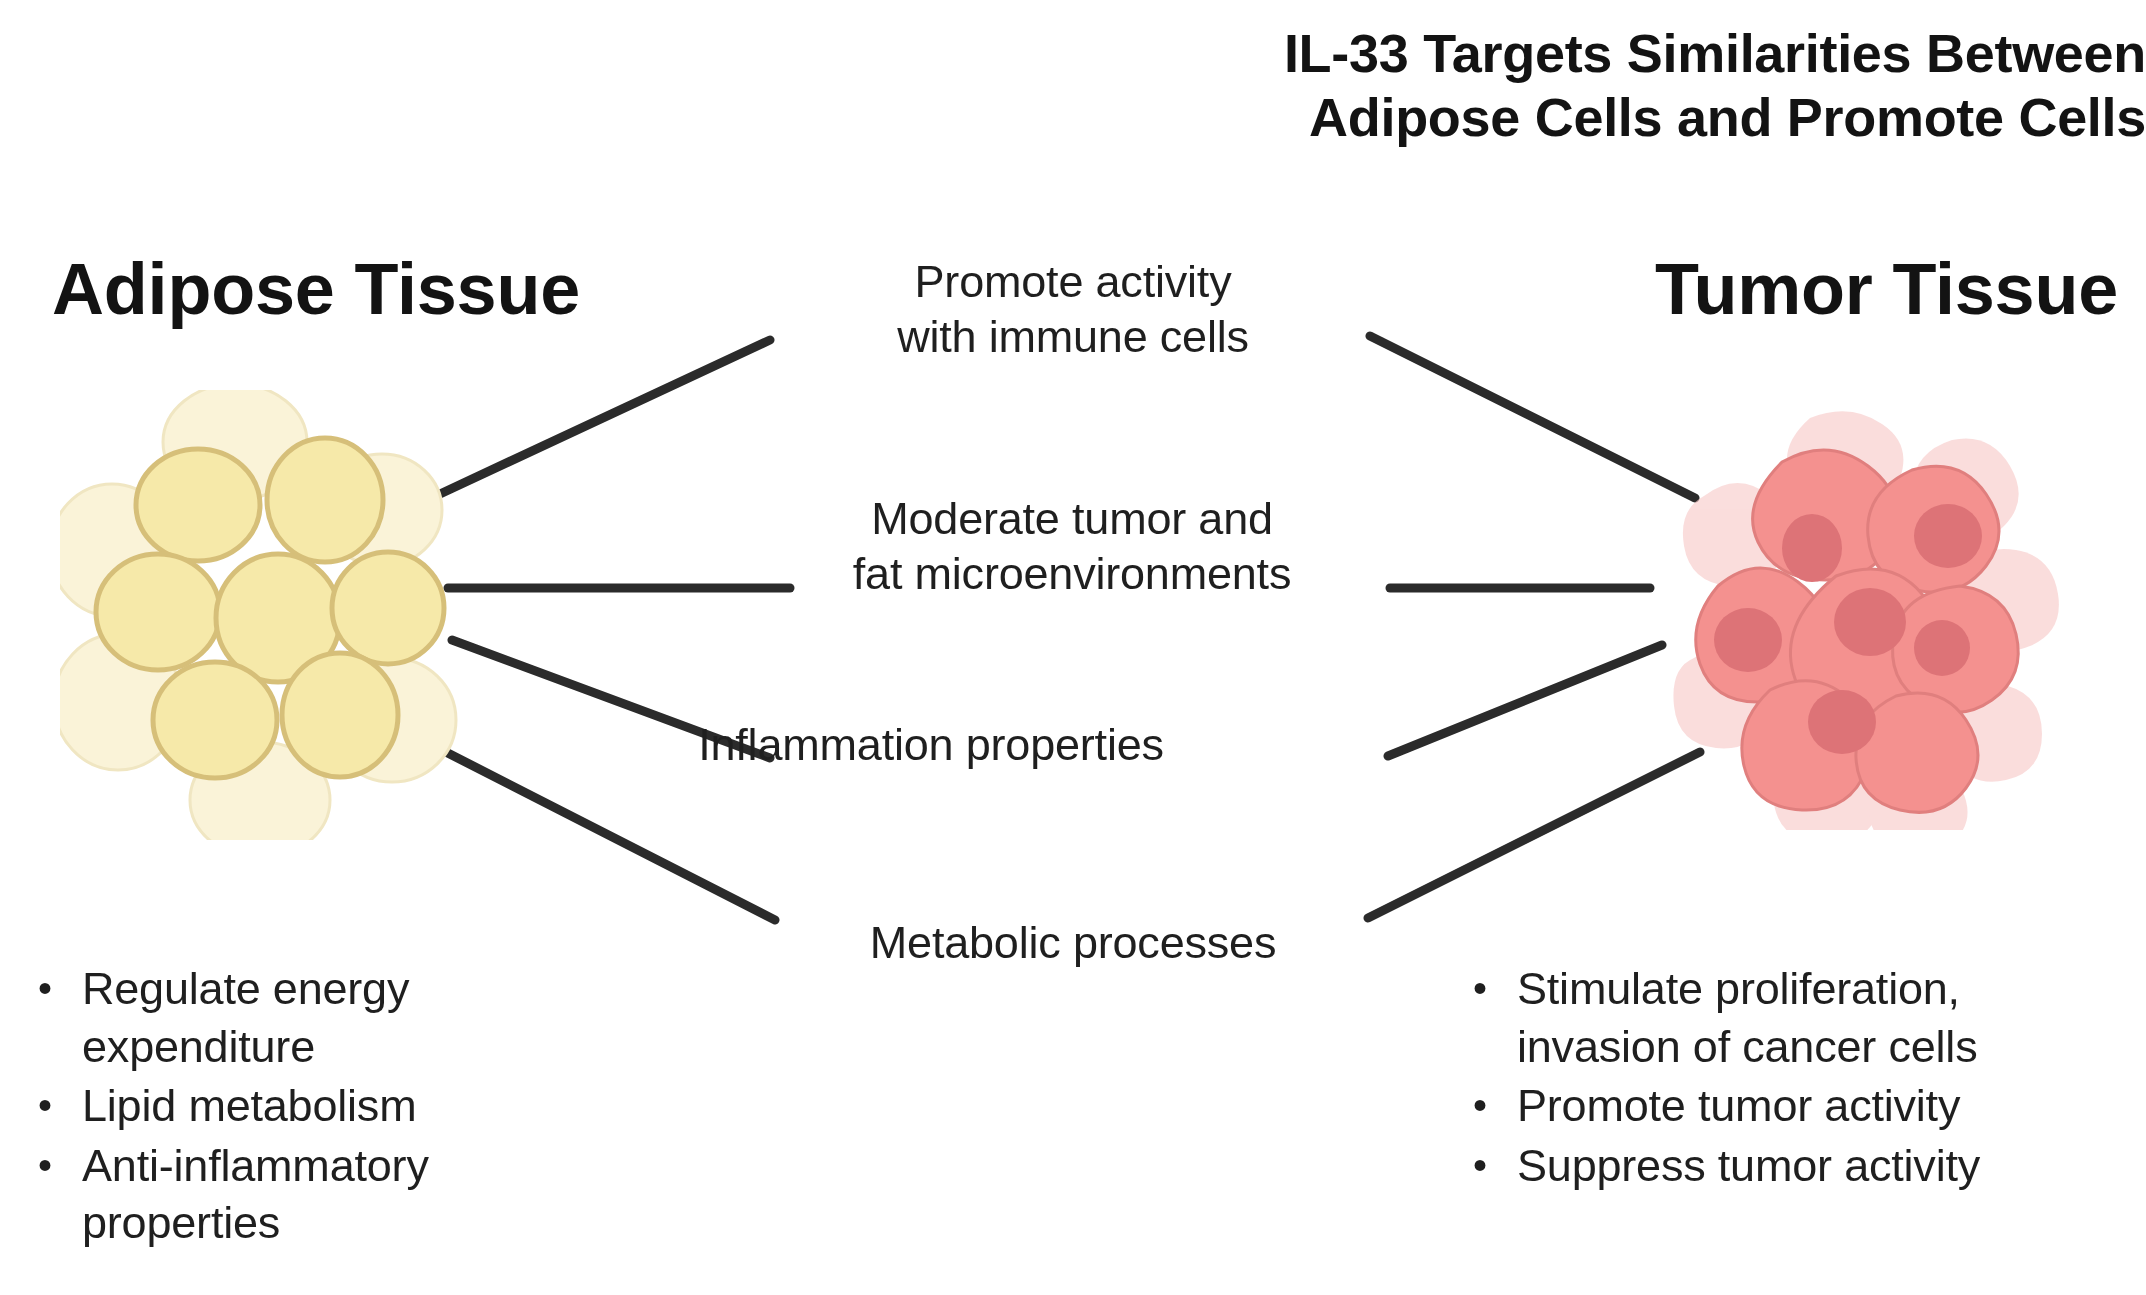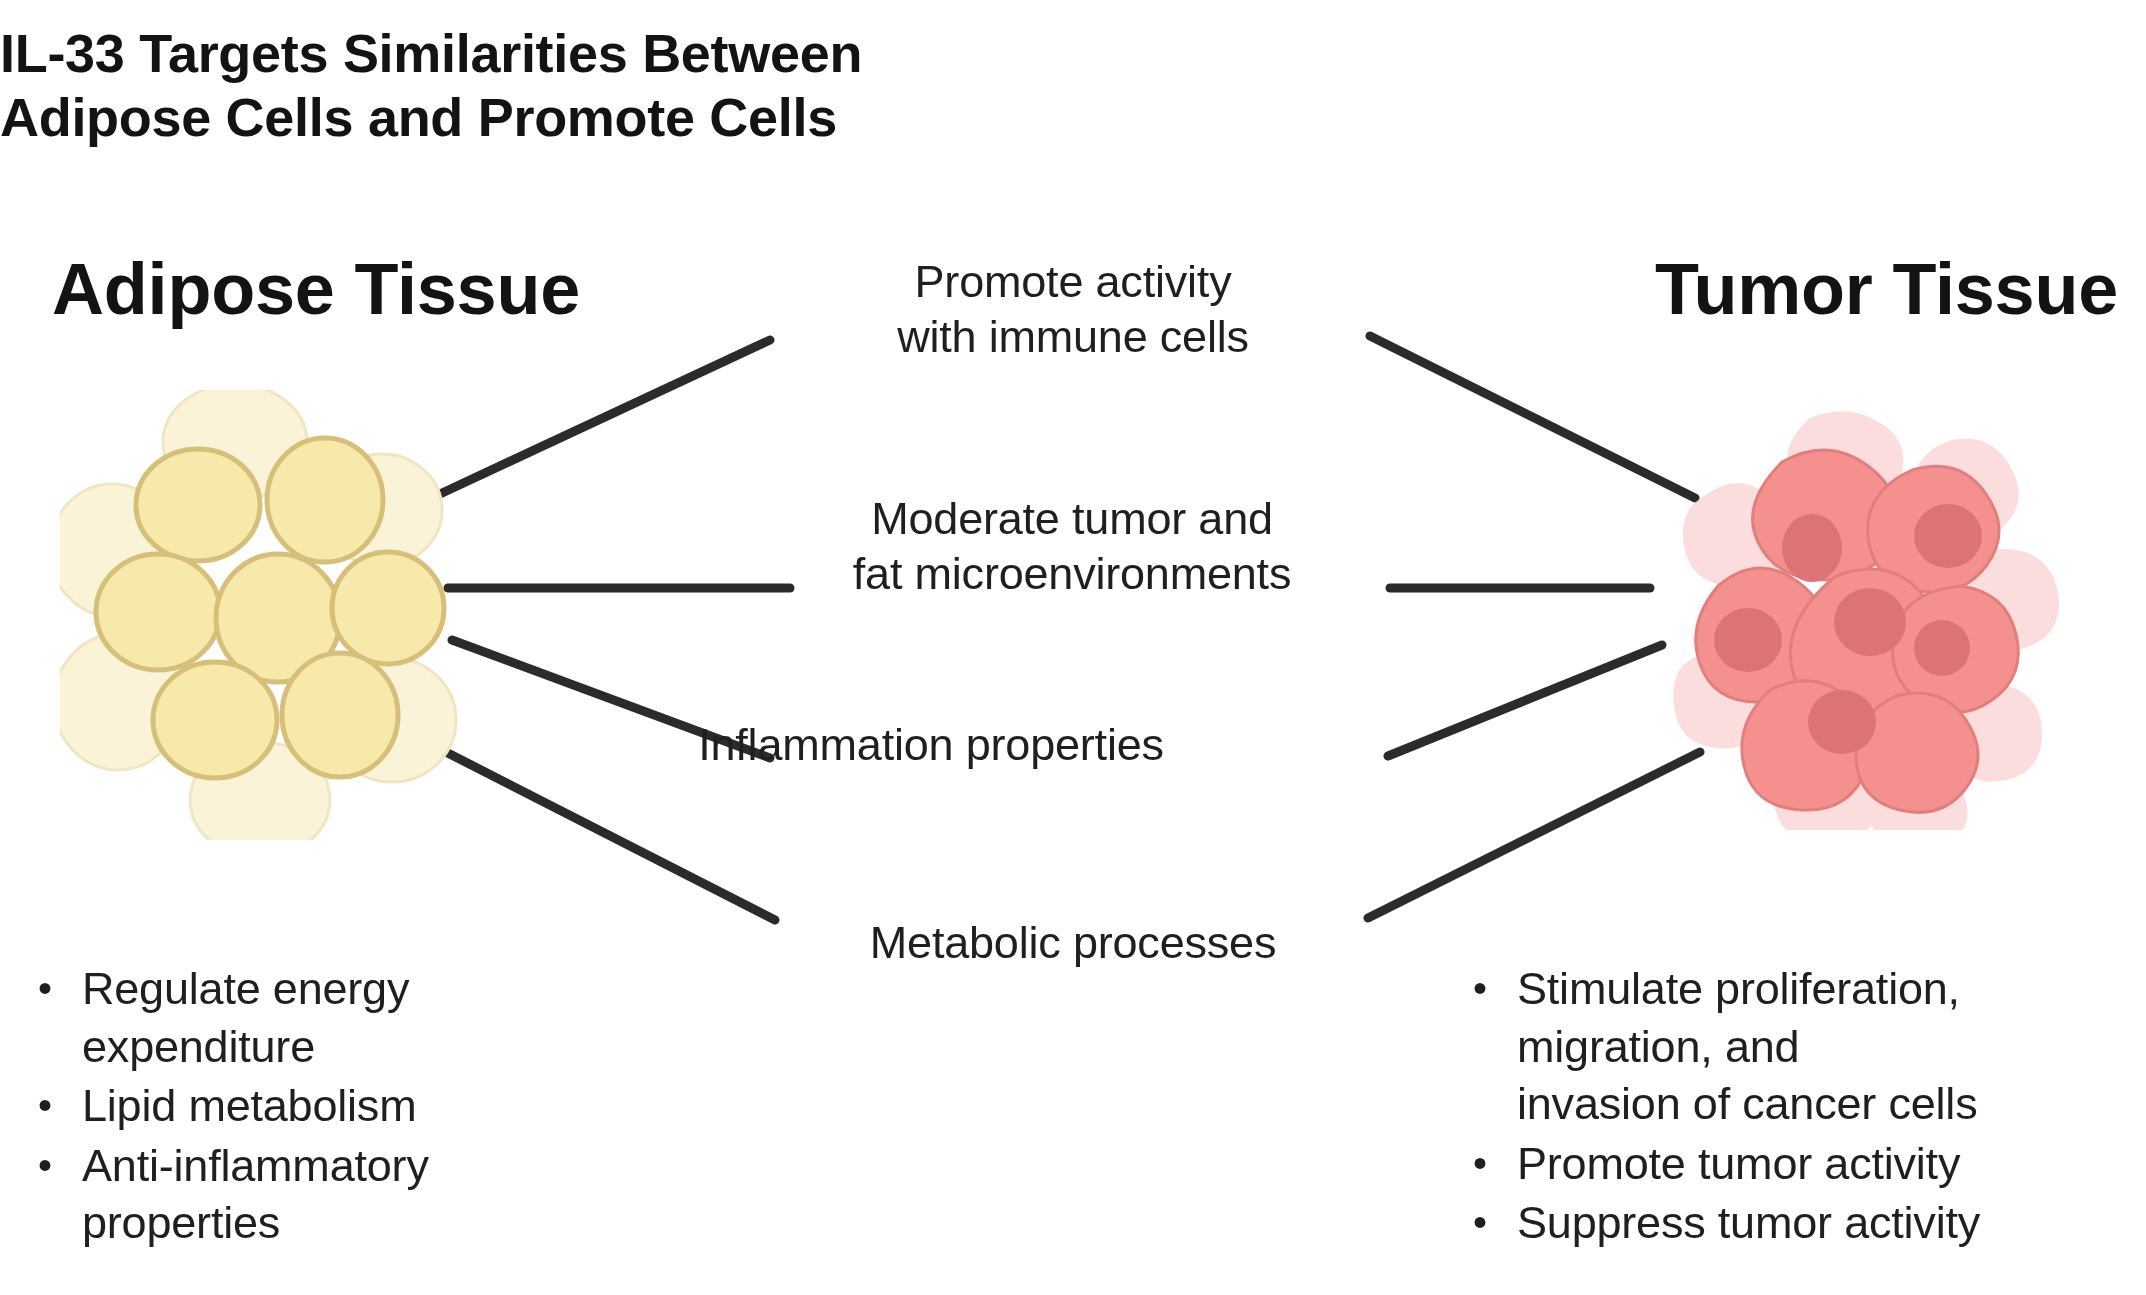--- a/index.html
+++ b/index.html
@@ -15,21 +15,21 @@
     font-family: "Liberation Sans", sans-serif;
     color: #1a1a1a;
   }
 
   
   .title {
     position: absolute;
     top: 22px;
     left: 0;
     width: 2146px;
-    text-align: left;
+    text-align: right;
     font-size: 54px;
     font-weight: bold;
     line-height: 1.18;
     letter-spacing: -0.3px;
     color: #131313;
   }
   .title-line { display: block; }
 
   
   .col-heading {
@@ -219,21 +219,20 @@
       <span class="l">properties</span>
     </span>
   </div>
 </div>
 
 <div class="bullet-list" id="bullets-tumor">
   <div class="bullet-item">
     <span class="bullet-dot">•</span>
     <span class="bullet-text">
       <span class="l">Stimulate proliferation,</span>
-      <span class="l">migration, and</span>
       <span class="l">invasion of cancer cells</span>
     </span>
   </div>
   <div class="bullet-item">
     <span class="bullet-dot">•</span>
     <span class="bullet-text">
       <span class="l">Promote tumor activity</span>
     </span>
   </div>
   <div class="bullet-item">

